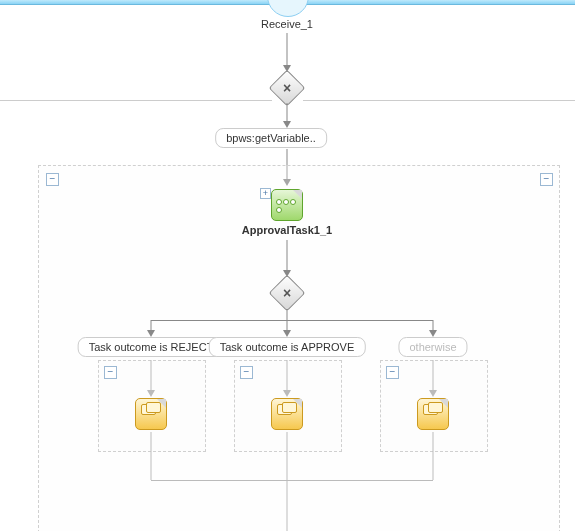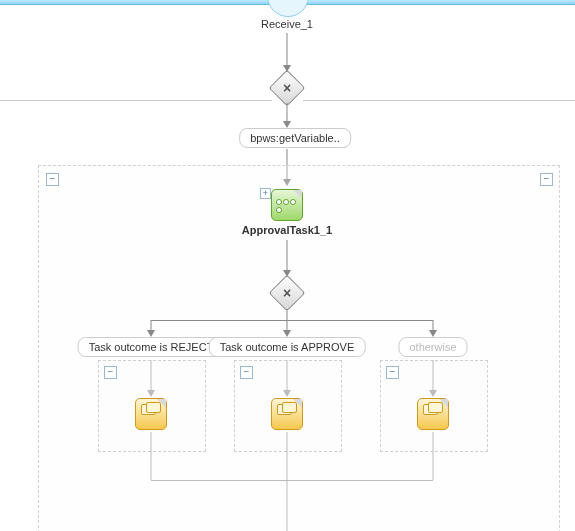--- a/index.html
+++ b/index.html
@@ -114,21 +114,21 @@
       <span>×</span>
     </div>
 </div>
 
 <div class="hr" style="left:0; top:100px; width:272px;"></div>
 <div class="hr" style="left:303px; top:100px; width:272px;"></div>
 
 <div class="vline" style="left:287px; top:103px; height:18px;"></div>
 <div class="arrowhead" style="left:287px; top:121px;"></div>
 
-<div class="pill" style="left:295px; top:128px;">
+<div class="pill" style="left:271px; top:128px;">
   <span>bpws:getVariable..</span>
 </div>
 
 <div class="vline" style="left:287px; top:149px; height:30px;"></div>
 <div class="arrowhead" style="left:287px; top:179px;"></div>
 
 <div class="container" style="left:38px; top:165px; width:520px; height:366px;"></div>
 <div class="collapse" style="left:46px; top:173px;">−</div>
 <div class="collapse" style="left:540px; top:173px;">−</div>
 

